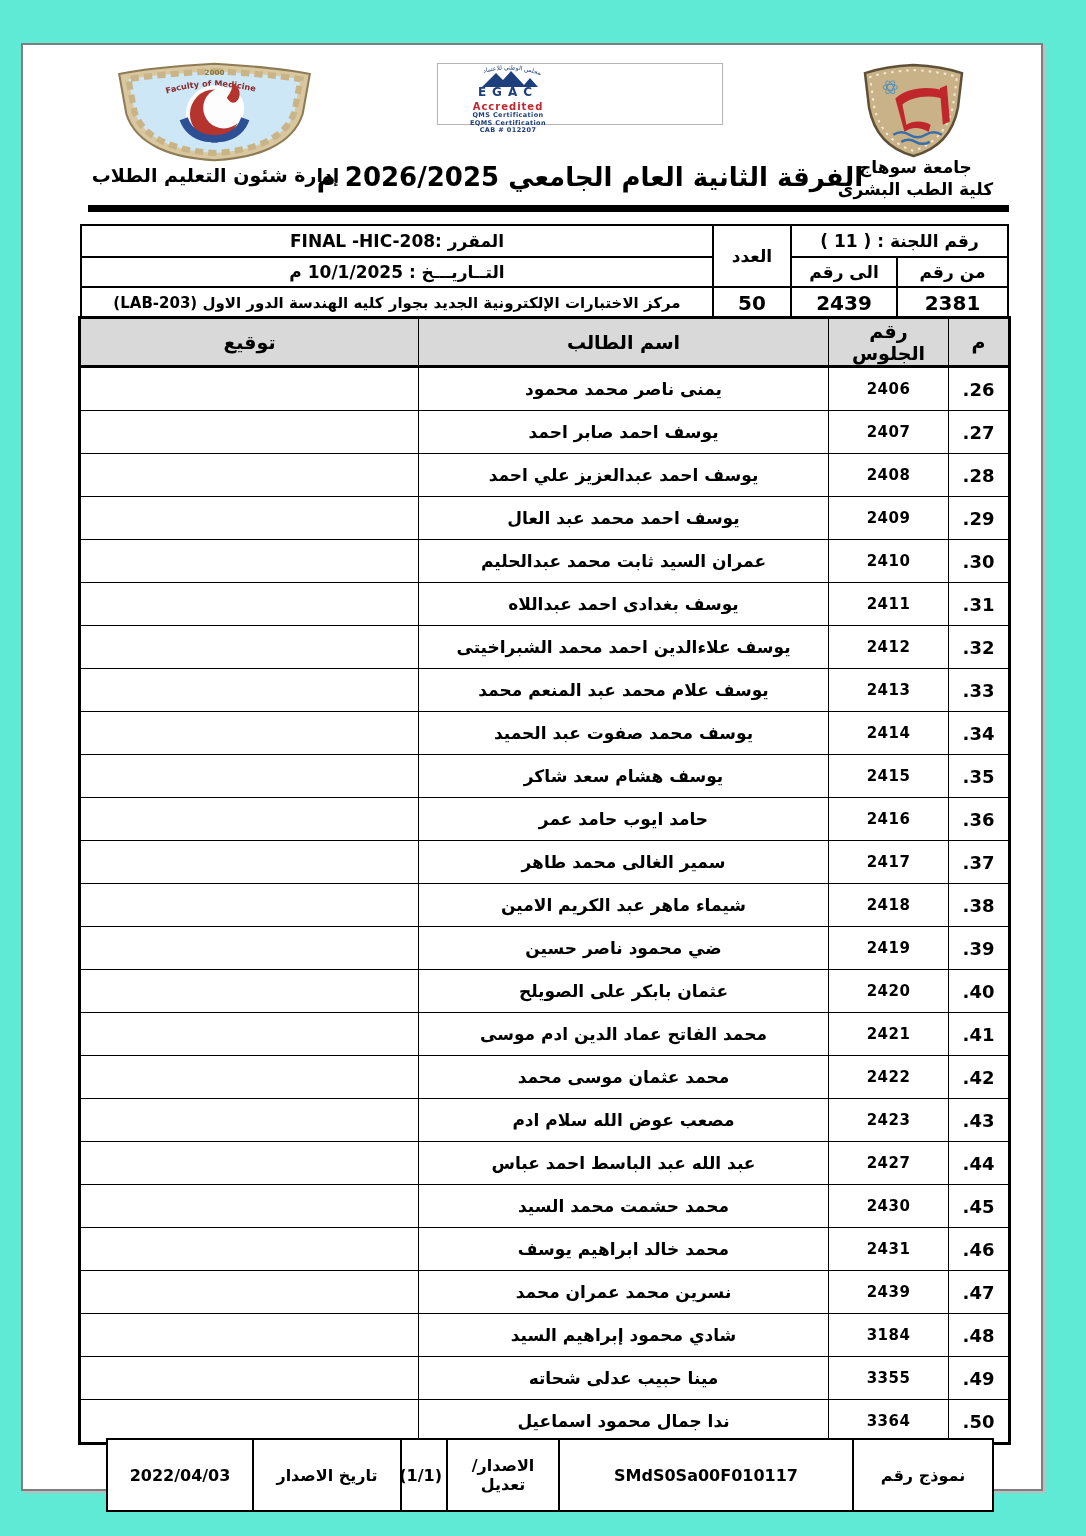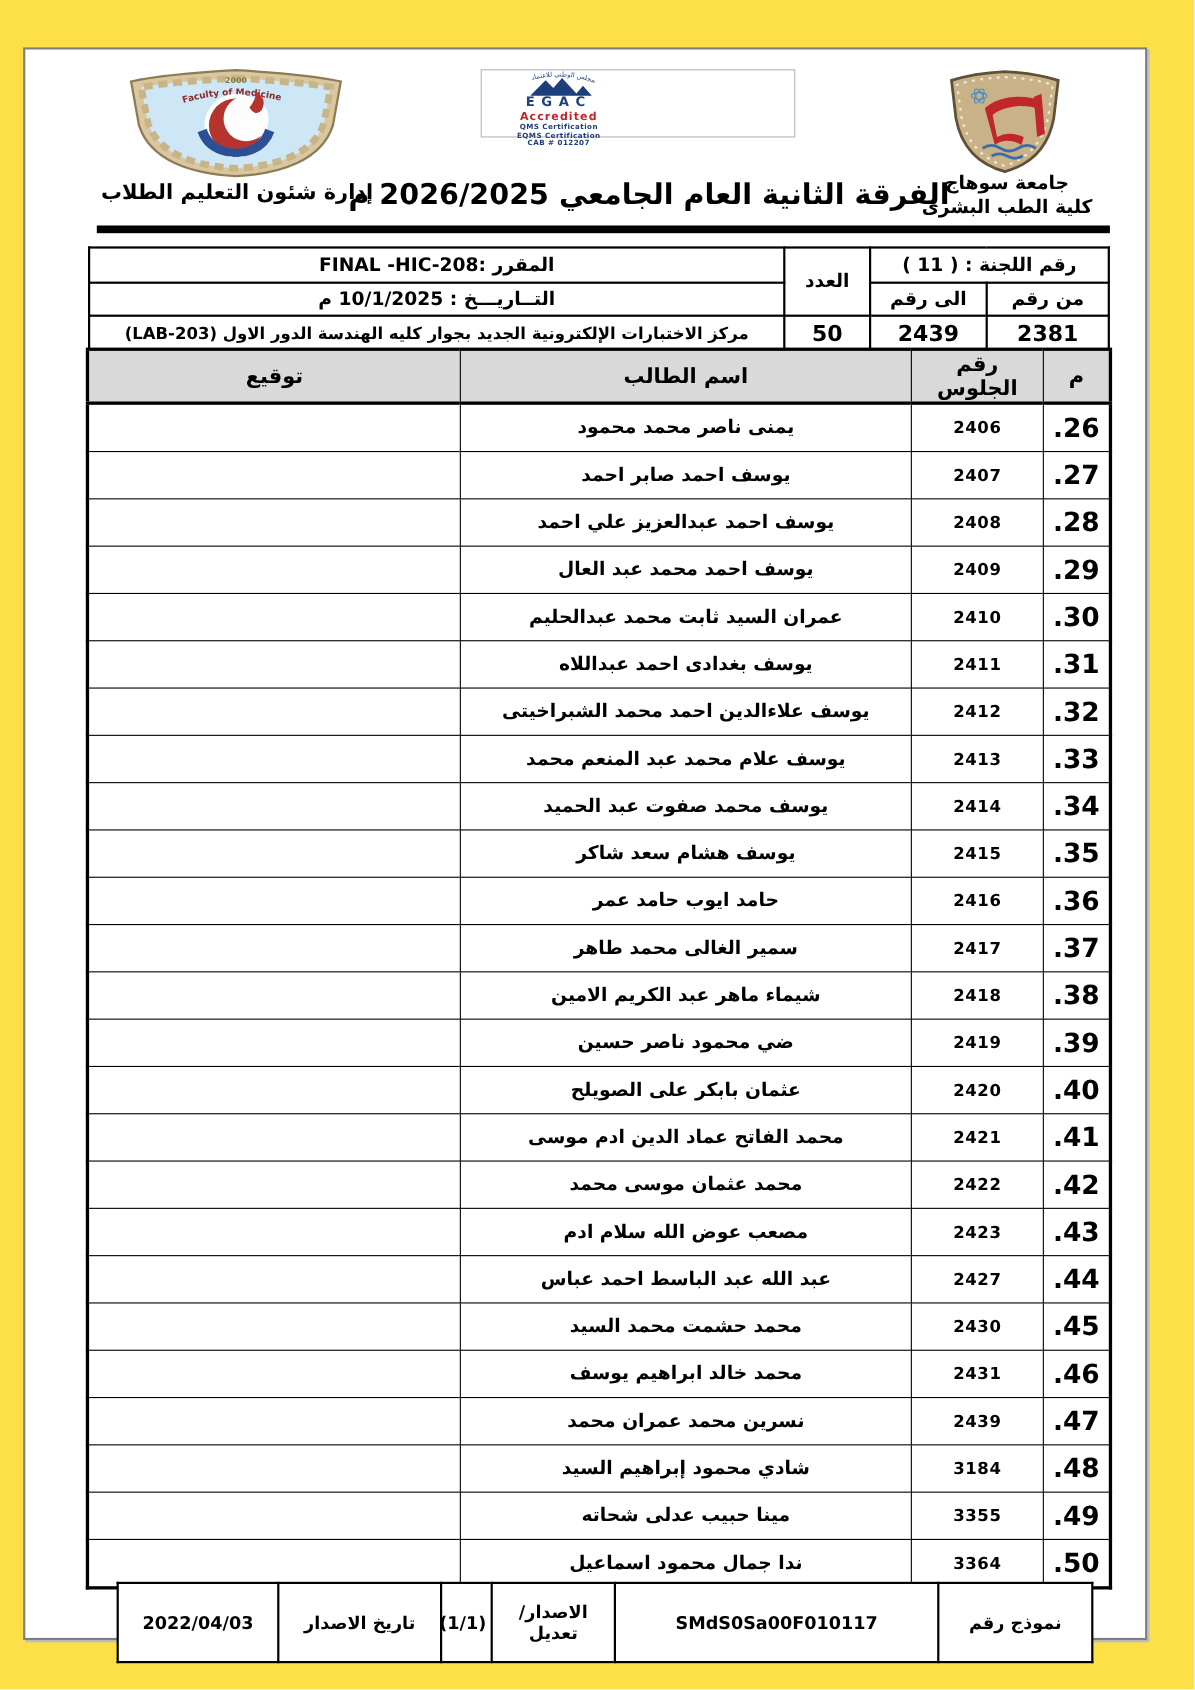--- a/index.html
+++ b/index.html
@@ -1,17 +1,17 @@
 <!DOCTYPE html>
 <html><head>
 <meta charset="utf-8">
 <style>
   html,body { margin:0; padding:0; background:#ffffff; }
   .page {
-    position:relative; width:1086px; height:1536px; background:#fde047;
+    position:relative; width:1086px; height:1536px; background:#5eead4;
     font-family:"DejaVu Sans", sans-serif; color:#000; overflow:hidden;
   }
   .abs { position:absolute; }
   .frame {
     position:absolute; left:21px; top:43px; width:1018px; height:1444px;
     border:2px solid #7e7e7e; box-shadow:2px 2px 0 #bdbdbd; background:#fff;
   }
   
   .emblem-left { left:112px; top:60px; width:205px; height:104px; }
   .caption-left {
@@ -64,21 +64,21 @@
   }
   .students th {
     background:#d9d9d9; border:1px solid #000;
     border-top:3px solid #000; border-bottom:3px solid #000;
     font-size:19px; font-weight:bold; height:31px;
   }
   .students td {
     border:1px solid #000; height:40px; text-align:center;
     vertical-align:middle; font-weight:bold; background:#fff;
   }
-  .students td.cell-index { font-size:24px; direction:rtl; }
+  .students td.cell-index { font-size:18px; direction:rtl; }
   .students td.cell-seat  { font-size:15px; letter-spacing:0.5px; }
   .students td.cell-name  { font-size:17px; direction:rtl; }
   
   .footer-table {
     position:absolute; left:106px; top:1438px; width:886px;
     border-collapse:collapse; direction:rtl; table-layout:fixed;
   }
   .footer-table td {
     border:2px solid #000; height:32px; text-align:center; vertical-align:middle;
     font-weight:bold; font-size:16px; padding:16px 4px; background:#fff;

